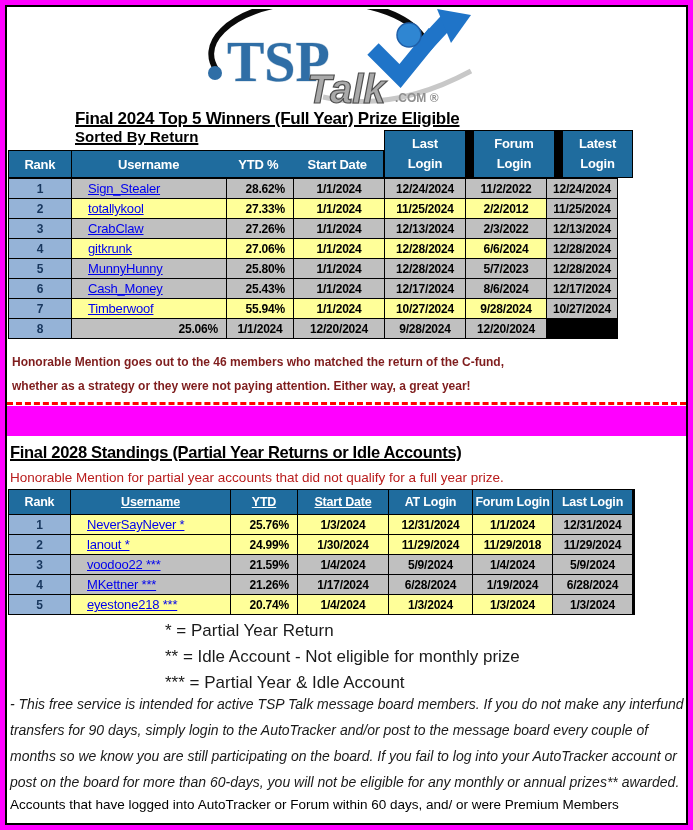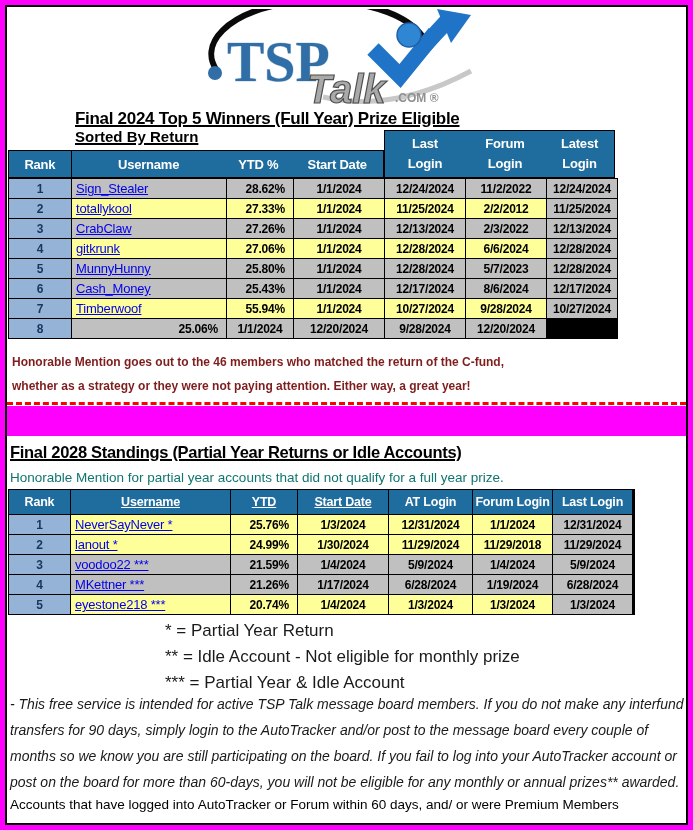--- a/index.html
+++ b/index.html
@@ -18,55 +18,55 @@
           text-decoration:underline;text-decoration-thickness:2px;}
 
   
   .cell{display:flex;align-items:center;justify-content:center;font-size:12px;font-weight:bold;
         color:#000;letter-spacing:-0.2px;overflow:hidden;white-space:nowrap;}
   .hcell{background:#1F6C9E;color:#fff;font-size:13px;font-weight:bold;}
   .u{text-decoration:underline;}
 
   
   .t1tall{position:absolute;left:377px;top:123px;display:grid;
-          grid-template-columns:80px 80px 69px;gap:0;background:#000;border:1px solid #000;}
+          grid-template-columns:80px 80px 69px;gap:9px;background:#000;border:1px solid #000;}
   .t1tall .hcell{height:46px;flex-direction:column;line-height:1.55;justify-content:center;}
 
   
   .t1main{position:absolute;left:1px;top:143px;height:26px;display:flex;background:#1F6C9E;
           border:1px solid #000;width:374px;}
   .t1main .rankh{width:62px;border-right:1px solid #000;}
   .t1main .userh{width:154px;}
   .t1main .ytdh{width:66px;}
   .t1main .starth{width:92px;}
   .t1main .cell{height:26px;color:#fff;font-size:13px;}
 
   
   .t1data{position:absolute;left:1px;top:171px;display:flex;flex-direction:column;gap:1px;
           background:#000;border:1px solid #000;width:608px;}
   .trow{display:grid;grid-template-columns:62px 154px 66px 90px 80px 80px 70px;gap:1px;height:19px;}
   .trow .td{background:#C0C0C0;}
   .trow.row-y .td{background:#FFFF99;}
   .trow .td.rank{background:#95B3D7;color:#17365D;}
   .trow .td.latest{background:#C0C0C0;}
-  .td.user{justify-content:flex-start;padding-left:4px;}
+  .td.user{justify-content:flex-start;padding-left:16px;}
   .td.ytd{justify-content:flex-end;padding-right:8px;}
   a.ulink{color:#0000EE;text-decoration:underline;font-weight:400;font-size:13px;cursor:pointer;}
 
   
   .rednote{position:absolute;left:5px;top:343px;font-size:12px;color:#7f1d1d;line-height:24px;font-weight:bold;}
 
   
   .dashline{position:absolute;left:0;right:0;top:395px;border-top:3px dashed #FF0000;}
   .mband{position:absolute;left:0;right:0;top:399px;height:30px;background:#FF00FF;}
 
   
   .title2{position:absolute;left:3px;top:436px;font-size:16.5px;font-weight:bold;color:#000;
           letter-spacing:-0.3px;text-decoration:underline;text-decoration-thickness:2px;}
-  .sub2{position:absolute;left:3px;top:463px;font-size:13.5px;color:#0f766e;text-align:right;}
+  .sub2{position:absolute;left:3px;top:463px;font-size:13.5px;color:#b91c1c;text-align:right;}
 
   .t2{position:absolute;left:1px;top:482px;display:flex;flex-direction:column;gap:1px;
       background:#000;border:1px solid #000;width:625px;}
   .t2row{display:grid;grid-template-columns:61px 159px 66px 90px 83px 79px 79px;gap:1px;height:19px;}
   .t2row.t2head{height:24px;}
   .t2row .td{background:#C0C0C0;}
   .t2row.row-y .td{background:#FFFF99;}
   .t2row .td.rank{background:#95B3D7;color:#17365D;}
   .t2row .td.latest{background:#C0C0C0;}
   .t2head .hcell{font-size:12.5px;}

